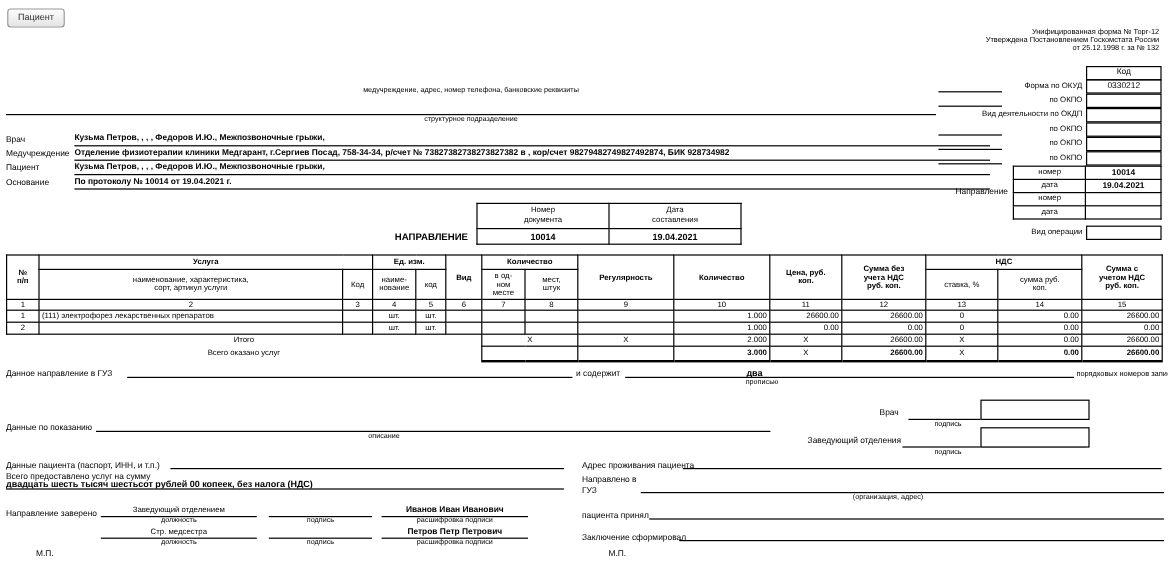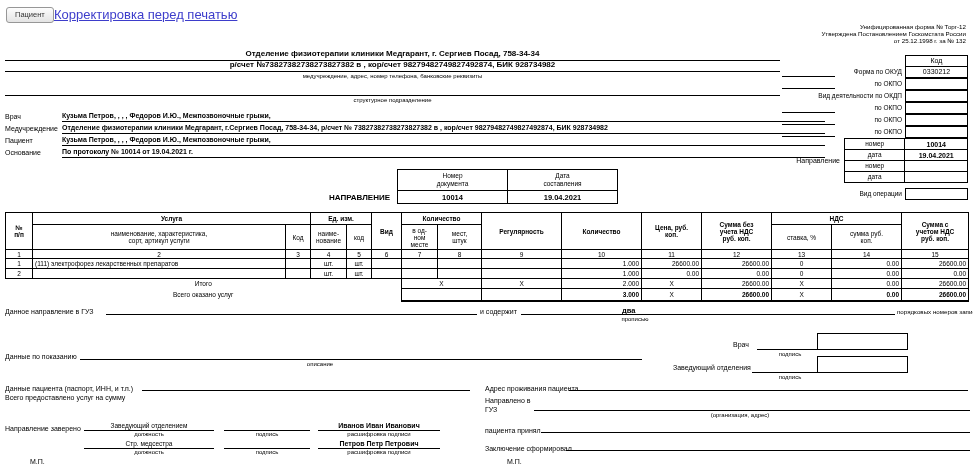--- a/index.html
+++ b/index.html
@@ -46,30 +46,27 @@
   table.main tr.tot td{height:9px;white-space:nowrap;}
   table.main tr.vsego td{height:11px;white-space:nowrap;}
   table.main tr.vsego td.th{border-bottom:2px solid #000;}
 </style>
 </head>
 <body>
 
 <div id="page">
 
   <button class="btn">Пациент</button>
-  <a class="title-link">Корректировка перед печатью</a>
 
   <div class="a r f62" style="right:8px;top:23px;width:300px;">
     <div>Унифицированная форма № Торг-12</div>
     <div>Утверждена Постановлением Госкомстата России</div>
     <div>от 25.12.1998 г. за № 132</div>
   </div>
 
-  <div class="a c bold f8 bb nw" style="left:5px;top:49px;width:775px;height:11px;">Отделение физиотерапии клиники Медгарант, г. Сергиев Посад, 758-34-34</div>
-  <div class="a c bold f8 bb nw" style="left:5px;top:60px;width:775px;height:11px;">р/счет №73827382738273827382 в , кор/счет 98279482749827492874, БИК 928734982</div>
   <div class="a c f6" style="left:5px;top:73px;width:775px;">медучреждение, адрес, номер телефона, банковские реквизиты</div>
   <div class="a bb" style="left:5px;top:85px;width:775px;height:10px;"></div>
   <div class="a c f6" style="left:5px;top:97px;width:775px;">структурное подразделение</div>
 
   <div class="codebox f65" style="left:905px;top:55px;">Код</div>
 
   <div class="a r f65" style="left:700px;top:68px;width:202px;">Форма по ОКУД</div>
   <div class="codebox" style="left:905px;top:66px;">0330212</div>
   <div class="a r f65" style="left:700px;top:80px;width:202px;">по ОКПО</div>
   <div class="codebox" style="left:905px;top:78px;"></div>
@@ -293,20 +290,21 @@
   <div class="sigbox" style="left:817px;top:356px;"></div>
   <div class="a c f6" style="left:760px;top:374px;width:60px;">подпись</div>
 
   <div class="a f7" style="left:5px;top:352px;">Данные по показанию</div>
   <div class="a bb" style="left:80px;top:351px;width:562px;height:8px;"></div>
   <div class="a c f6" style="left:270px;top:361px;width:100px;">описание</div>
 
   <div class="a f7" style="left:5px;top:384px;">Данные пациента (паспорт, ИНН, и т.п.)</div>
   <div class="a bb" style="left:142px;top:382px;width:328px;height:8px;"></div>
   <div class="a f7" style="left:5px;top:393px;">Всего предоставлено услуг на сумму</div>
+  <div class="a bold f75 bb nw" style="left:5px;top:399px;width:465px;height:8px;">двадцать шесть тысяч шестьсот рублей 00 копеек, без налога (НДС)</div>
 
   <div class="a f7" style="left:5px;top:424px;">Направление заверено</div>
   <div class="a c f65 bb nw" style="left:84px;top:422px;width:130px;height:8px;">Заведующий отделением</div>
   <div class="a bb" style="left:224px;top:422px;width:86px;height:8px;"></div>
   <div class="a c bold f7 bb nw" style="left:318px;top:421px;width:122px;height:9px;">Иванов Иван Иванович</div>
   <div class="a c f6" style="left:84px;top:431px;width:130px;">должность</div>
   <div class="a c f6" style="left:224px;top:431px;width:86px;">подпись</div>
   <div class="a c f6" style="left:318px;top:431px;width:122px;">расшифровка подписи</div>
 
   <div class="a c f65 bb nw" style="left:84px;top:440px;width:130px;height:8px;">Стр. медсестра</div>

